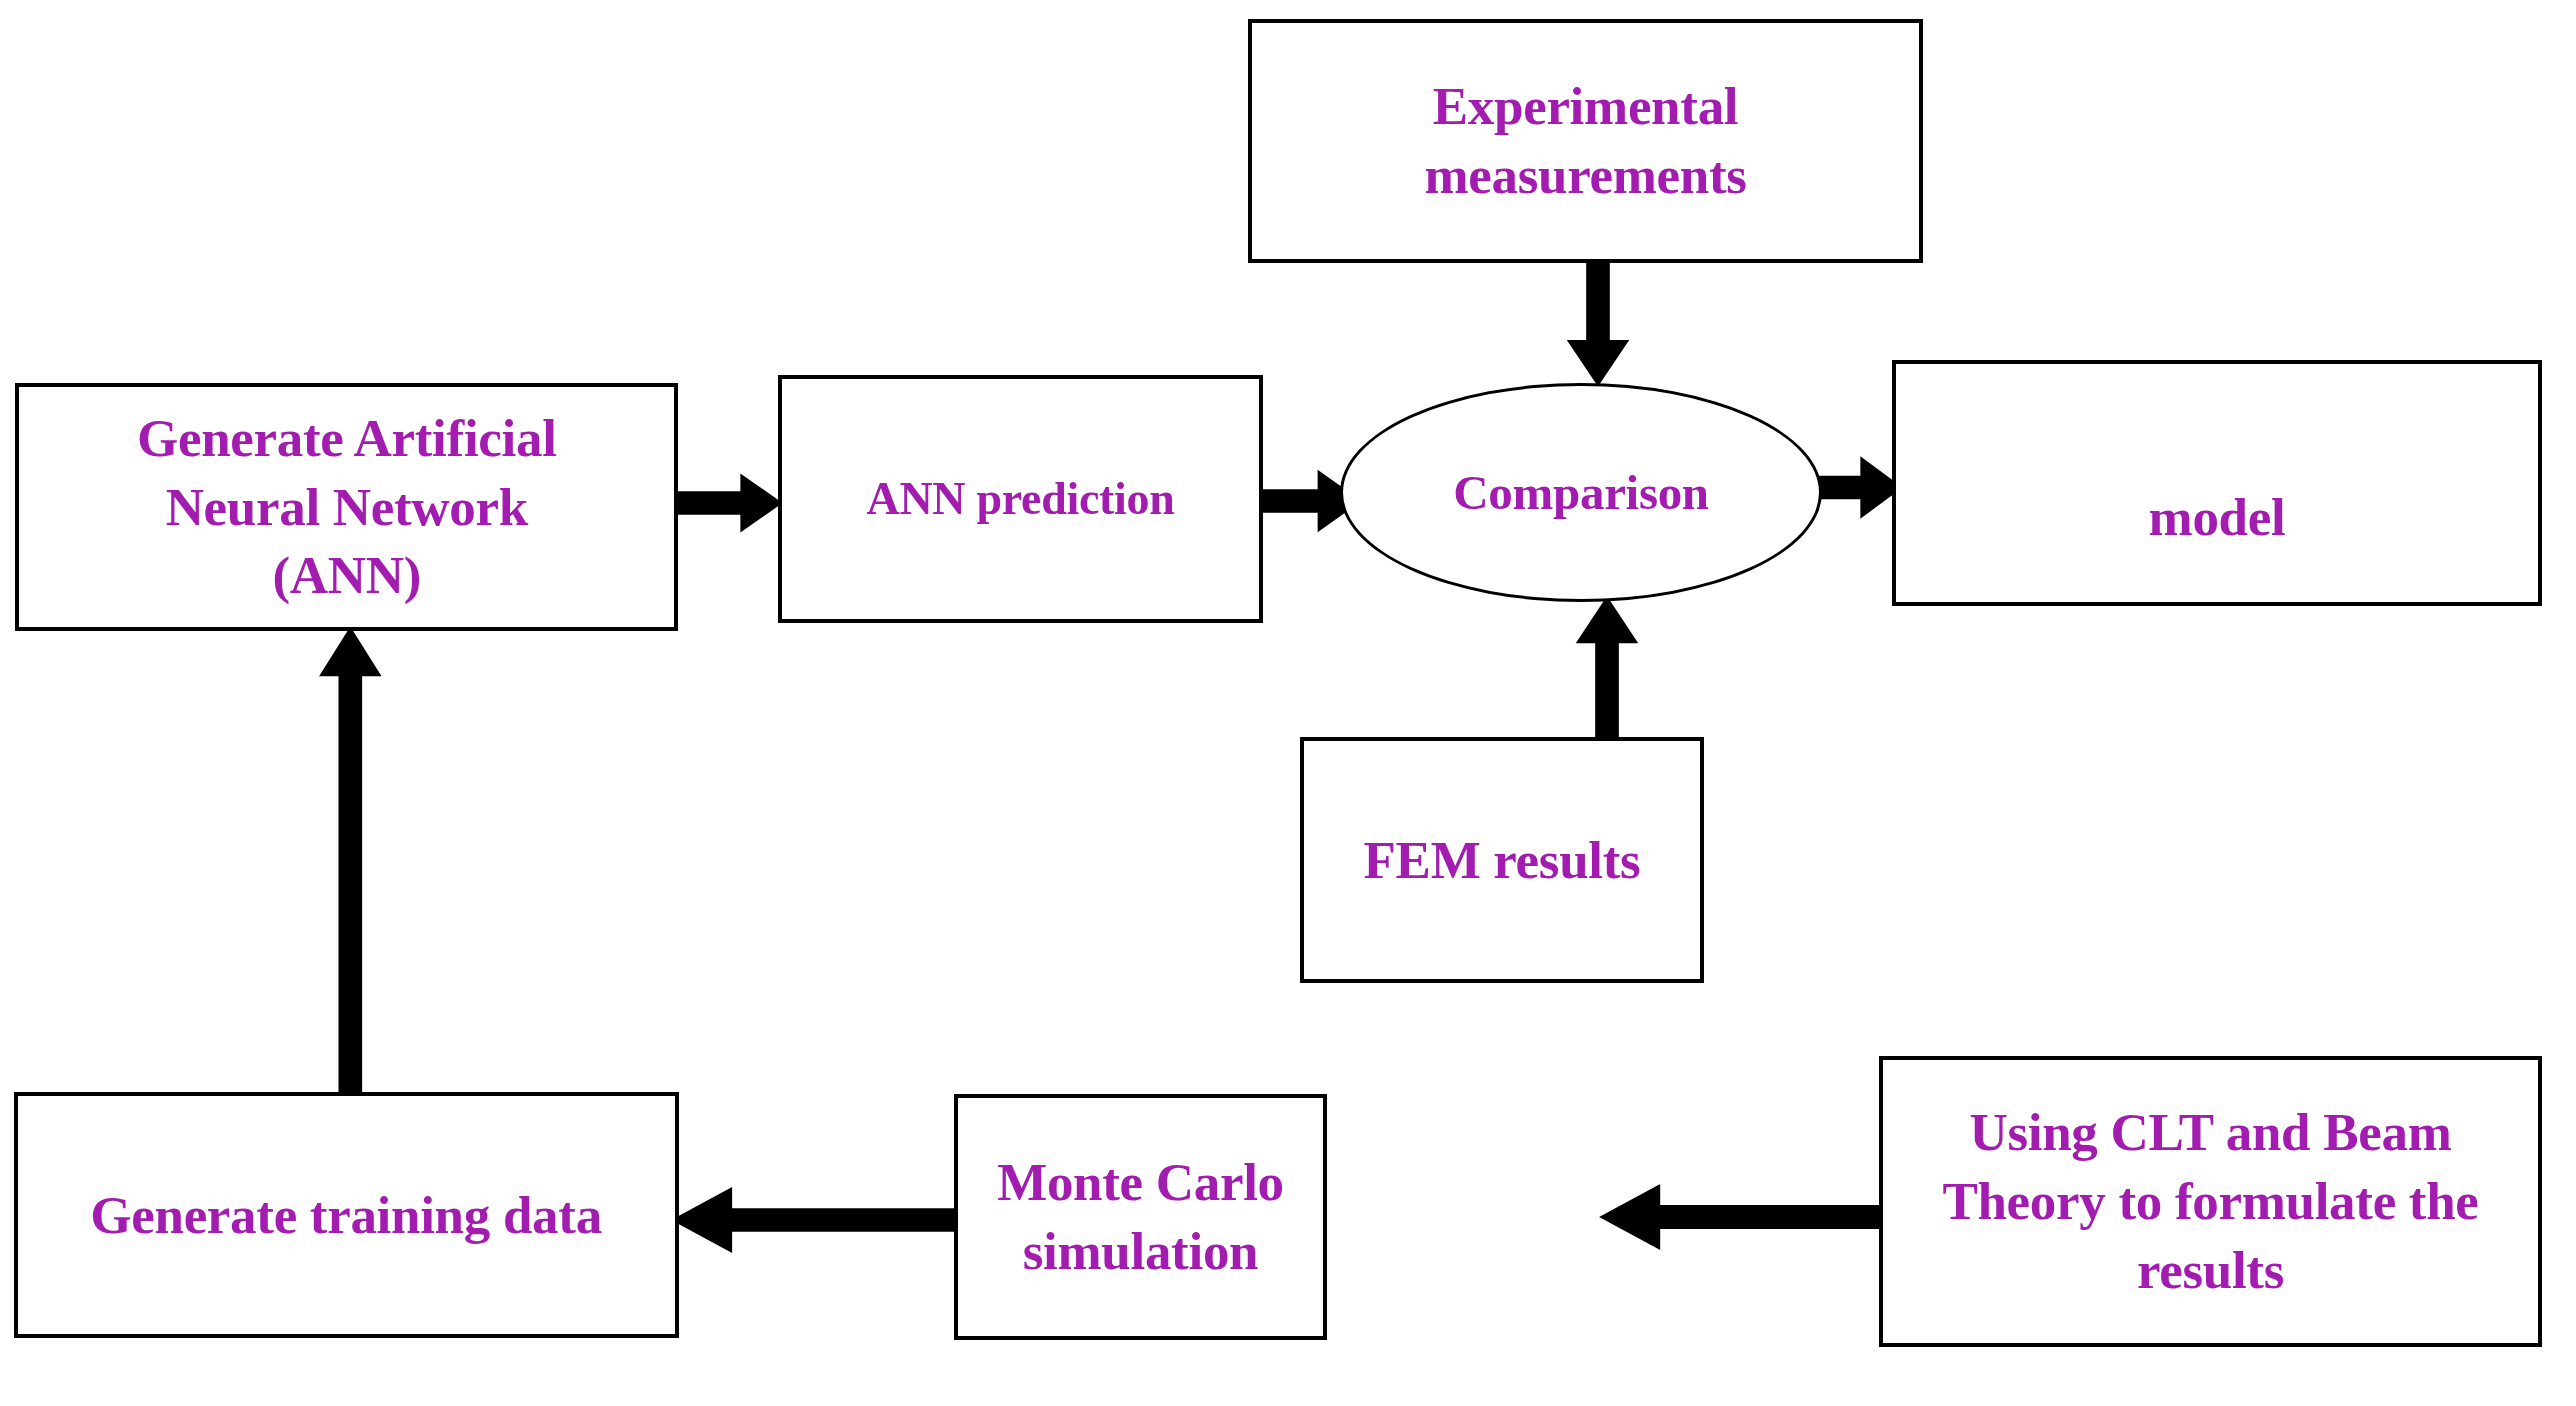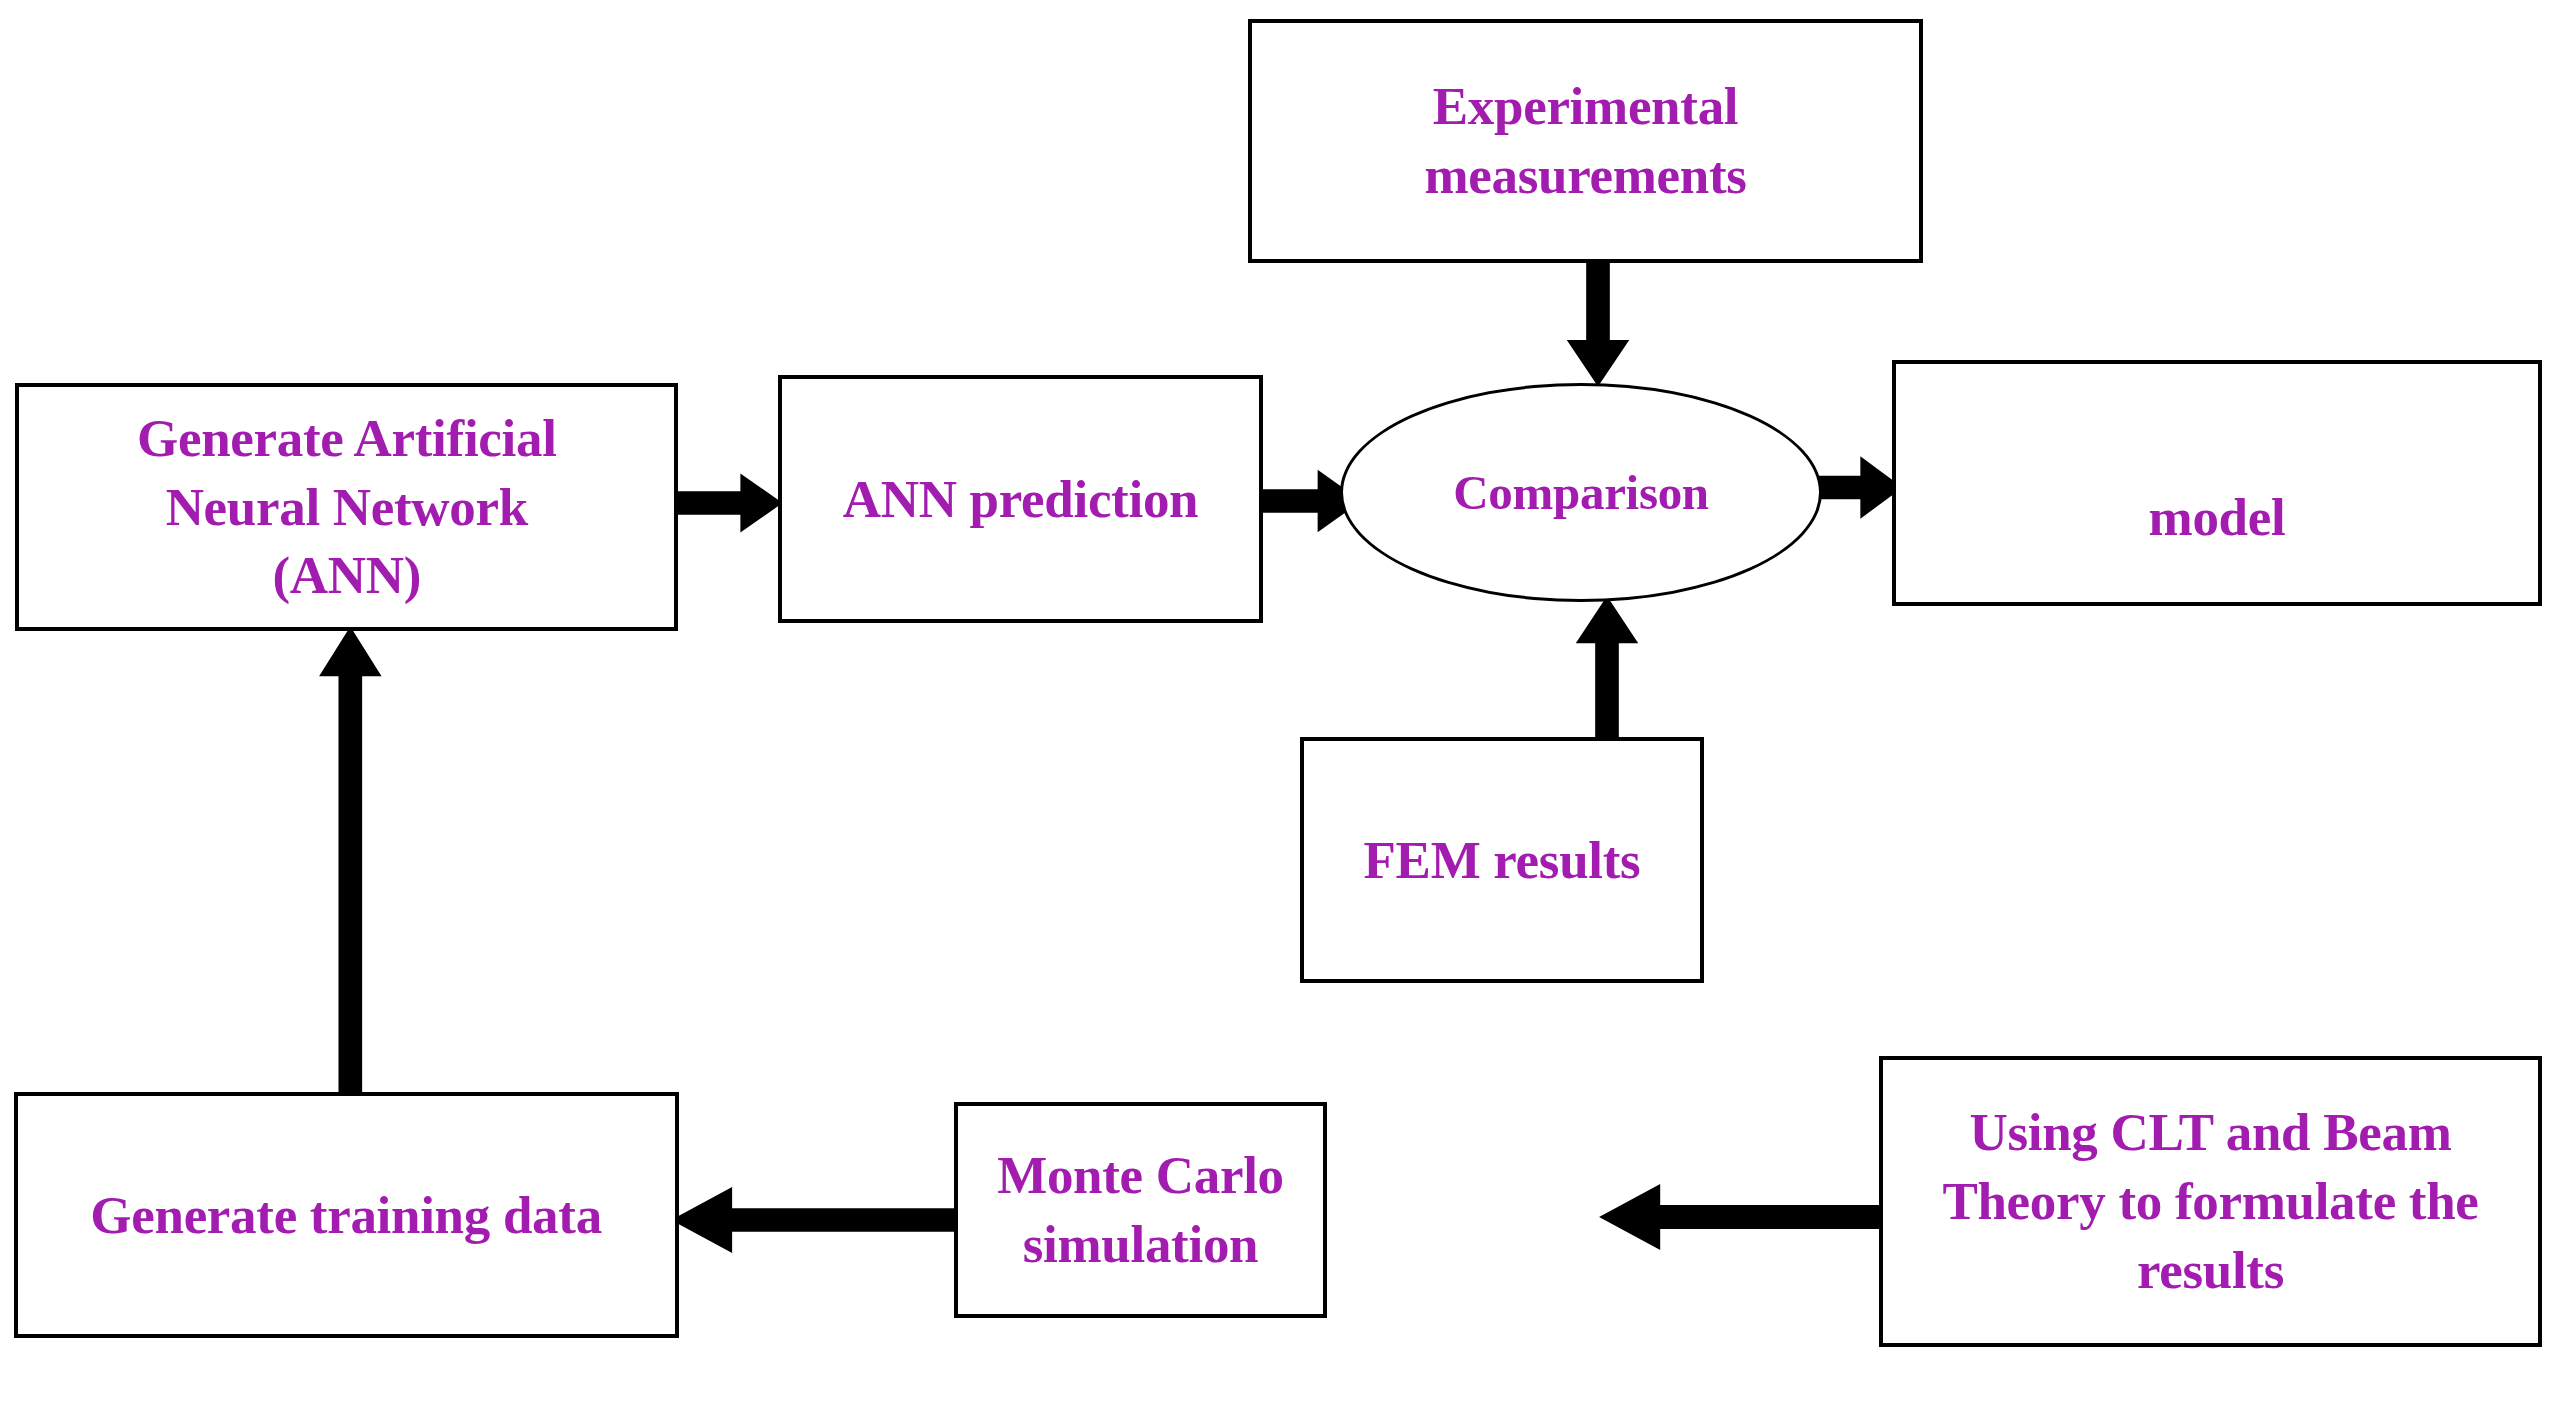--- a/index.html
+++ b/index.html
@@ -44,26 +44,26 @@
   }
   .node.ellipse {
     border: 3.4px solid #000000;
     border-radius: 50% / 50%;
     background: #ffffff;
   }
 
   
   #node-experimental      { left: 1248px; top: 18.7px;   width: 675px; height: 244px; font-size: 53px; }
   #node-training          { left: 15.3px;   top: 383px;  width: 663px; height: 248px; font-size: 53px; }
-  #node-ann-prediction    { left: 778px;  top: 375px;  width: 485px; height: 248px; font-size: 53px; justify-content: center; }
+  #node-ann-prediction    { left: 778px;  top: 375px;  width: 485px; height: 248px; font-size: 46px; justify-content: center; }
   #node-comparison        { left: 1340px; top: 383px;  width: 482px; height: 219px; font-size: 49px; }
   #node-evaluation        { left: 1892px; top: 360px;  width: 650px; height: 246px; font-size: 53px; }
   #node-fem               { left: 1300px; top: 737px;  width: 404px; height: 246px; font-size: 53px; }
   #node-generate          { left: 13.6px;   top: 1092px; width: 665px; height: 246px; font-size: 53px; }
-  #node-montecarlo        { left: 954px; top: 1094px; width: 373px; height: 216px; font-size: 53px; margin-top: 8px; }
+  #node-montecarlo        { left: 954px; top: 1094px; width: 373px; height: 246px; font-size: 53px; }
   #node-clt               { left: 1879px; top: 1056px; width: 663px; height: 291px; font-size: 53px; }
 
   
   .conn {
     position: absolute;
     z-index: 1;
   }
   .conn svg { display: block; overflow: visible; }
 </style>
 </head>

